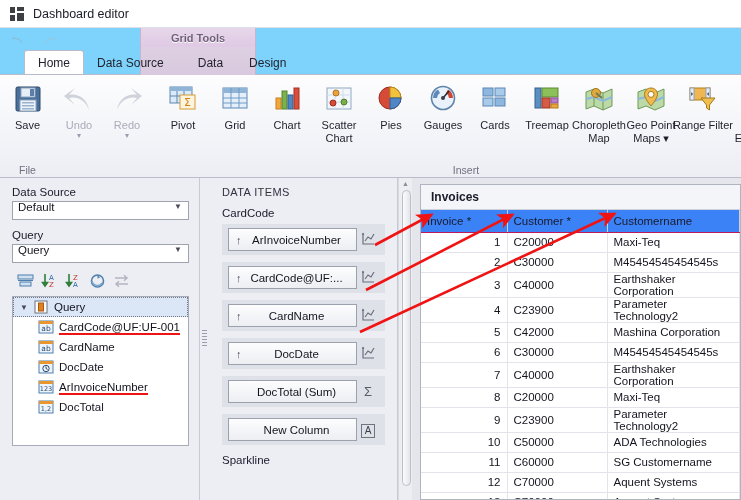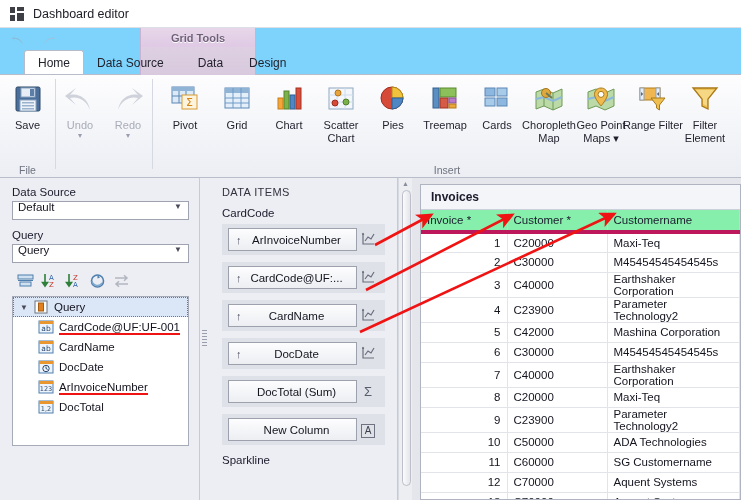--- a/index.html
+++ b/index.html
@@ -159,23 +159,23 @@
   
   .rightpane { flex:1; background:#e4e6ec; padding:6px 0 0 8px; position:relative;}
   .gridwrap { background:#fff; border:1px solid #b0b4c0; height:316px; overflow:hidden; }
   .gridtitle {
     height:25px; background:#f4f5f8; border-bottom:1px solid #ccd0da;
     display:flex; align-items:center; padding-left:10px;
     font-size:12px; font-weight:bold; color:#1a1a2b;
   }
   table.grid { width:100%; border-collapse:collapse; table-layout:fixed;}
   table.grid th {
-    background:#86efac; font-weight:normal; font-size:11.5px; color:#1a1a2b;
+    background:#3b82f6; font-weight:normal; font-size:11.5px; color:#1a1a2b;
     text-align:left; height:22px; padding:0 6px;
-    border-right:1px solid #ccd0da; border-bottom:4px solid #be185d;
+    border-right:1px solid #ccd0da; border-bottom:1px solid #be185d;
   }
   table.grid td {
     height:20px; font-size:11.5px; color:#14141f; padding:0 6px;
     border-right:1px solid #e2e4ea; border-bottom:1px solid #e2e4ea;
   }
   td.num { text-align:right; }
   .col-a { width:86px; } .col-b { width:100px; } .col-c { width:auto; }
 
   
   .arrows { position:absolute; left:0; top:0; width:741px; height:500px; pointer-events:none; }
@@ -342,44 +342,56 @@
           <span class="ico">
             <svg width="30" height="28" viewBox="0 0 30 28">
               <circle cx="14" cy="13" r="11" fill="#d64a38" stroke="#9e2c1c"></circle>
               <path d="M14 13 L14 2 A11 11 0 0 1 25 13 Z" fill="#f0c23e" stroke="#b58b15"></path>
               <path d="M14 13 L25 13 A11 11 0 0 1 14 24 Z" fill="#4f87c4" stroke="#2f5f96"></path>
             </svg>
           </span>
           <span class="lbl">Pies</span>
         </div>
 
+        <div class="btn">
+          <span class="ico">
+            <svg width="30" height="28" viewBox="0 0 30 28">
+              <circle cx="15" cy="13" r="11.5" fill="#e9f2fa" stroke="#5e84ab" stroke-width="1.6"></circle>
+              <path d="M5 13 A10 10 0 0 1 10 4.5 L12 8 A6 6 0 0 0 9 13 Z" fill="#5b89bd"></path>
+              <path d="M20 4.5 A10 10 0 0 1 25 13 L21 13 A6 6 0 0 0 18 8 Z" fill="#cf4433"></path>
+              <line x1="15" y1="13" x2="21" y2="6" stroke="#2b2b38" stroke-width="1.6"></line>
+              <circle cx="15" cy="13" r="2" fill="#3a3a48"></circle>
+            </svg>
+          </span>
+          <span class="lbl">Gauges</span>
+        </div>
+
+        <div class="btn">
+          <span class="ico">
+            <svg width="30" height="28" viewBox="0 0 30 28">
+              <rect x="3" y="3" width="10" height="8" fill="#8db7de" stroke="#5b87b5"></rect>
+              <rect x="15" y="3" width="10" height="8" fill="#a8cbe9" stroke="#5b87b5"></rect>
+              <rect x="3" y="13" width="10" height="8" fill="#a8cbe9" stroke="#5b87b5"></rect>
+              <rect x="15" y="13" width="10" height="8" fill="#8db7de" stroke="#5b87b5"></rect>
+            </svg>
+          </span>
+          <span class="lbl">Cards</span>
+        </div>
 
         <div class="btn">
           <span class="ico">
             <svg width="30" height="28" viewBox="0 0 30 28">
               <rect x="3" y="3" width="6" height="20" fill="#5b8fc4" stroke="#35618f"></rect>
               <rect x="10" y="3" width="16" height="9" fill="#8cc05a" stroke="#5b8a31"></rect>
               <rect x="10" y="13" width="8" height="10" fill="#d65b46" stroke="#9c3423"></rect>
               <rect x="19" y="13" width="7" height="5" fill="#b87cc9" stroke="#8a4f9b"></rect>
               <rect x="19" y="19" width="7" height="4" fill="#eaa83c" stroke="#b57818"></rect>
             </svg>
           </span>
           <span class="lbl">Treemap</span>
-        </div>
-
-        <div class="btn">
-          <span class="ico">
-            <svg width="30" height="28" viewBox="0 0 30 28">
-              <rect x="3" y="3" width="10" height="8" fill="#8db7de" stroke="#5b87b5"></rect>
-              <rect x="15" y="3" width="10" height="8" fill="#a8cbe9" stroke="#5b87b5"></rect>
-              <rect x="3" y="13" width="10" height="8" fill="#a8cbe9" stroke="#5b87b5"></rect>
-              <rect x="15" y="13" width="10" height="8" fill="#8db7de" stroke="#5b87b5"></rect>
-            </svg>
-          </span>
-          <span class="lbl">Cards</span>
         </div>
 
         <div class="btn">
           <span class="ico">
             <svg width="32" height="28" viewBox="0 0 32 28">
               <path d="M3 7 L11 4 L20 8 L29 4 L29 21 L20 25 L11 21 L3 24 Z" fill="#bcd9a8" stroke="#6e9a56"></path>
               <path d="M11 4 L11 21 M20 8 L20 25" stroke="#6e9a56"></path>
               <path d="M3 14 L11 12 L20 16 L29 12" stroke="#89b7dd" fill="none" stroke-width="2"></path>
               <circle cx="13" cy="8" r="4.5" fill="#e0a93e" stroke="#a8741a"></circle>
               <path d="M13 8 L19 13" stroke="#6d7b55" stroke-width="2"></path>

